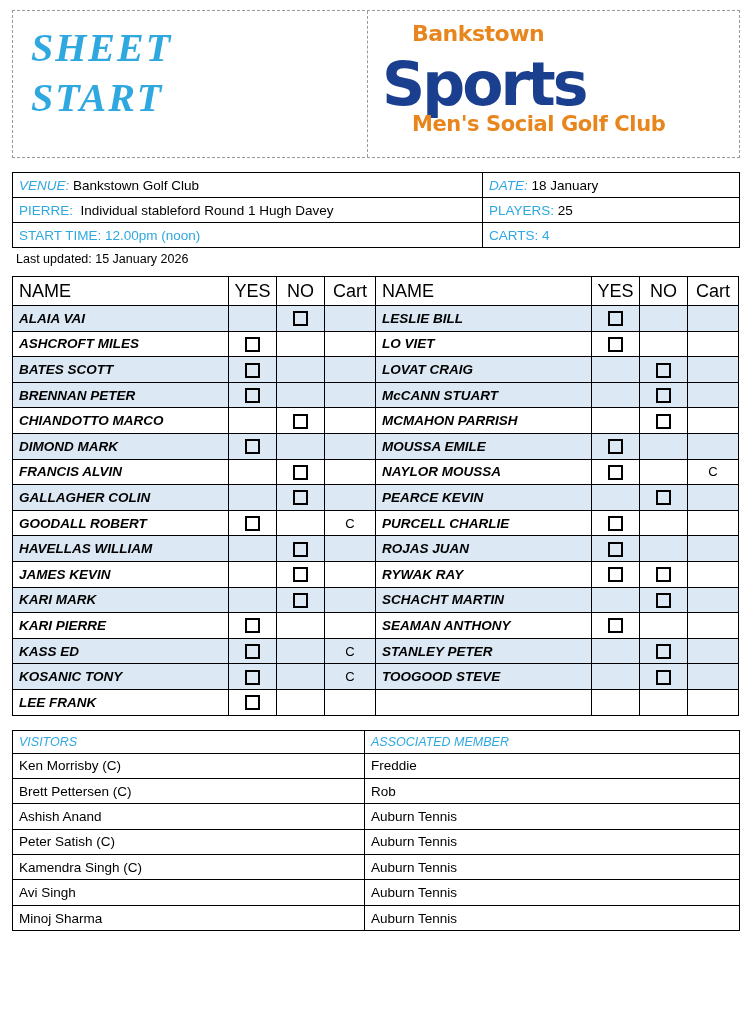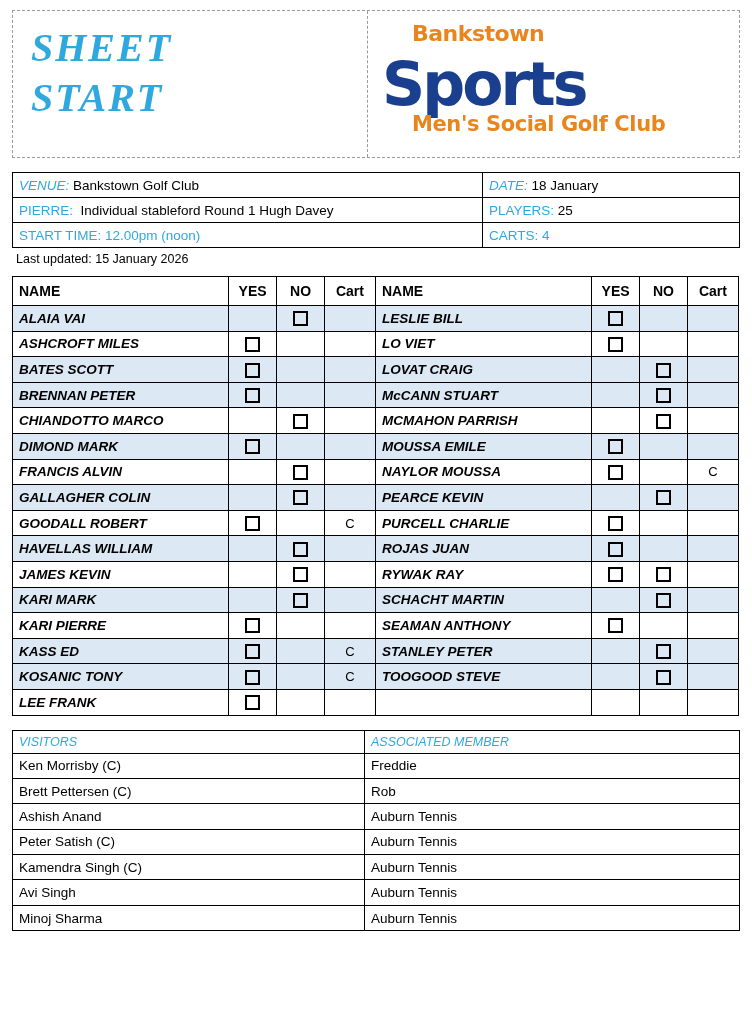--- a/index.html
+++ b/index.html
@@ -124,22 +124,22 @@
   .players-table td {
     border: 1px solid #000;
     height: 24.6px;
     padding: 0 6px;
     font-size: 13px;
     vertical-align: middle;
     overflow: hidden;
     white-space: nowrap;
   }
   .players-table th {
-    font-weight: bold;
-    font-size: 14px;
+    font-weight: normal;
+    font-size: 18px;
     text-align: left;
     height: 28px;
   }
   .players-table th.c,
   .players-table td.c {
     text-align: center;
     padding: 0;
   }
   .players-table td.nm {
     font-weight: bold;

